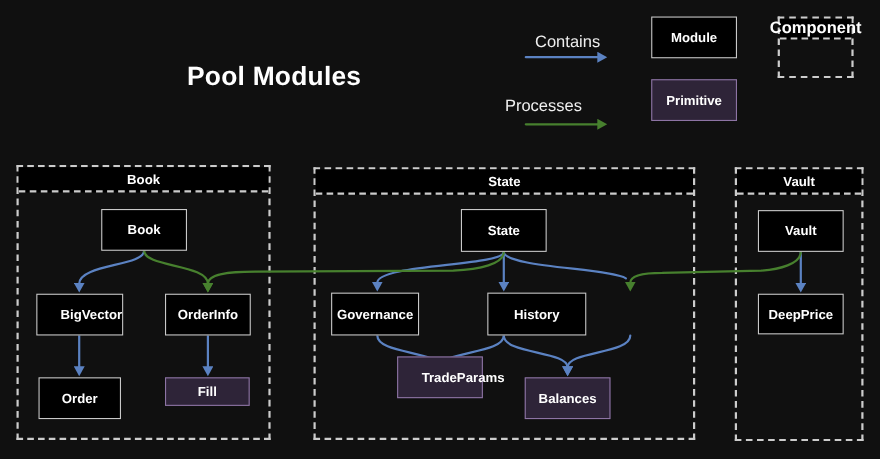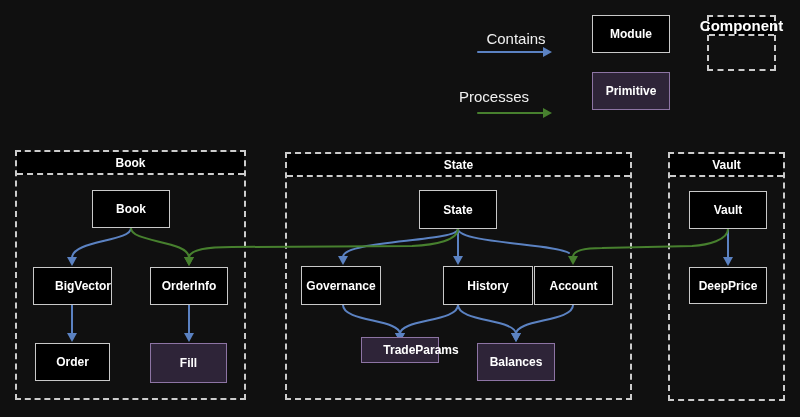--- a/index.html
+++ b/index.html
@@ -48,20 +48,21 @@
   svg.edges {
     position: absolute; left: 0; top: 0; z-index: 2; pointer-events: none;
   }
   svg.edges path.edge { fill: none; stroke-width: 2; stroke-linecap: round; }
 </style>
 </head>
 <body>
 
 <div class="canvas">
 
+  <div class="title">Pool Modules</div>
 
   <div class="legend-label lg-contains">Contains</div>
   <div class="legend-label lg-processes">Processes</div>
 
   <div class="node" style="left:592px; top:15px; width:78px; height:38px;">
     <span>Module</span>
   </div>
 
   <div class="node primitive" style="left:592px; top:72px; width:78px; height:38px;">
     <span>Primitive</span>
@@ -126,37 +127,34 @@
   </div>
   <div class="node" style="left:33px; top:267px; width:79px; height:38px;justify-content:flex-end;">
     <span>BigVector</span>
   </div>
   <div class="node" style="left:150px; top:267px; width:78px; height:38px;">
     <span>OrderInfo</span>
   </div>
   <div class="node" style="left:35px; top:343px; width:75px; height:38px;">
     <span>Order</span>
   </div>
-  <div class="node primitive" style="left:150px; top:343px; width:77px; height:40px;">
+  <div class="node primitive" style="left:150px; top:343px; width:77px; height:26px;">
     <span>Fill</span>
   </div>
 
   <div class="node" style="left:419px; top:190px; width:78px; height:39px;">
     <span>State</span>
   </div>
   <div class="node" style="left:301px; top:266px; width:80px; height:39px;">
     <span>Governance</span>
   </div>
   <div class="node" style="left:419px; top:266px; width:90px; height:39px;margin-left:24px;">
     <span>History</span>
   </div>
-  <div class="node" style="left:534px; top:266px; width:79px; height:39px;">
-    <span>Account</span>
-  </div>
-  <div class="node primitive" style="left:361px; top:337px; width:78px; height:26px;padding-left:42px;">
+  <div class="node primitive" style="left:361px; top:324px; width:78px; height:38px;padding-left:42px;">
     <span>TradeParams</span>
   </div>
   <div class="node primitive" style="left:477px; top:343px; width:78px; height:38px;">
     <span>Balances</span>
   </div>
 
   <div class="node" style="left:689px; top:191px; width:78px; height:38px;">
     <span>Vault</span>
   </div>
   <div class="node" style="left:689px; top:267px; width:78px; height:37px;">

